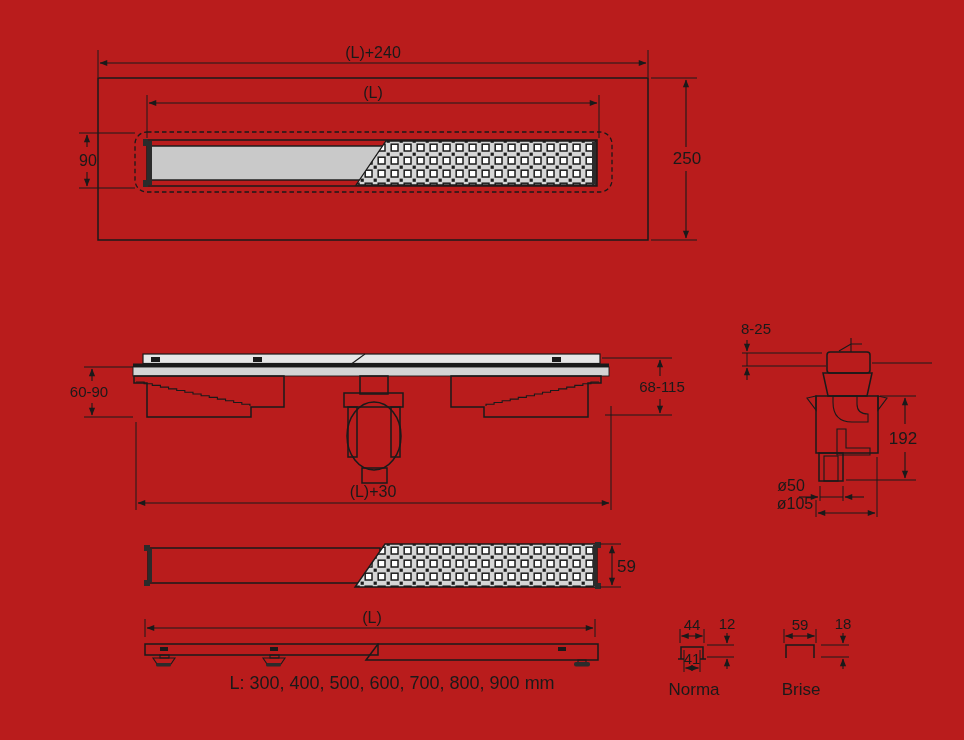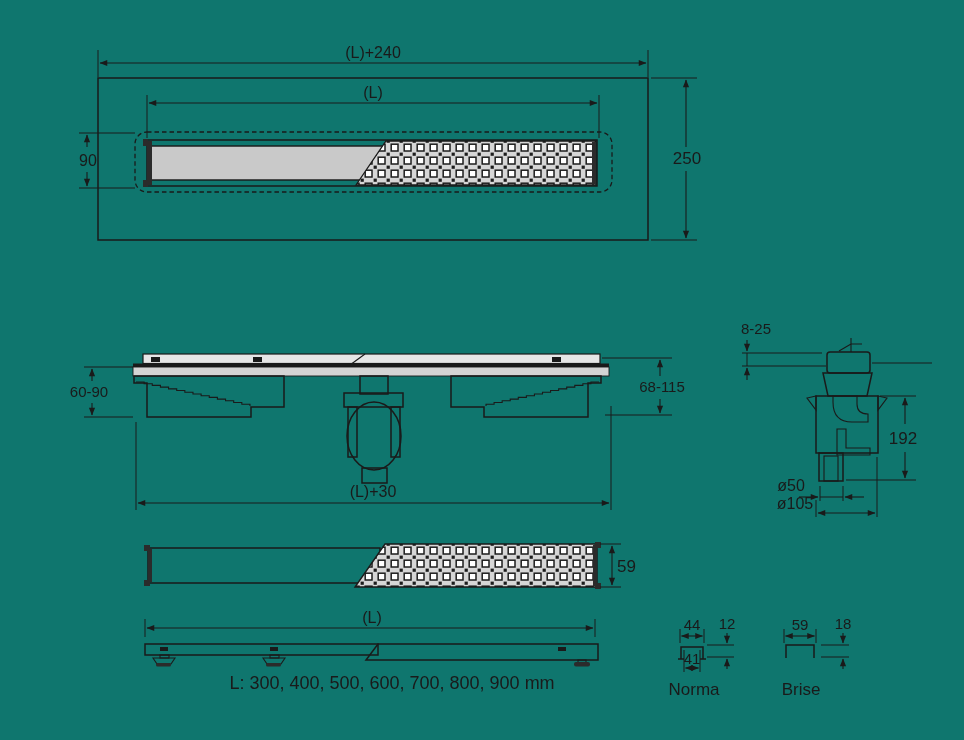--- a/index.html
+++ b/index.html
@@ -1,16 +1,16 @@
 <!DOCTYPE html>
 <html><head>
 <meta charset="utf-8">
 <style>
   html,body{margin:0;padding:0;background:#fff;}
-  .stage{position:relative;width:964px;height:740px;background:#0f766e;overflow:hidden;}
+  .stage{position:relative;width:964px;height:740px;background:#b91c1c;overflow:hidden;}
   svg{display:block;}
   text{font-family:"Liberation Sans","DejaVu Sans",sans-serif;fill:#1a1a1a;}
   .t15{font-size:15px;}
   .t16{font-size:16px;}
   .t17{font-size:17px;}
   .t18{font-size:18px;}
   .mid{text-anchor:middle;}
   .dim{stroke:#1a1a1a;stroke-width:1.1;fill:none;}
   .ext{stroke:#1a1a1a;stroke-width:1;fill:none;}
   .out{stroke:#1a1a1a;stroke-width:1.5;fill:none;}

